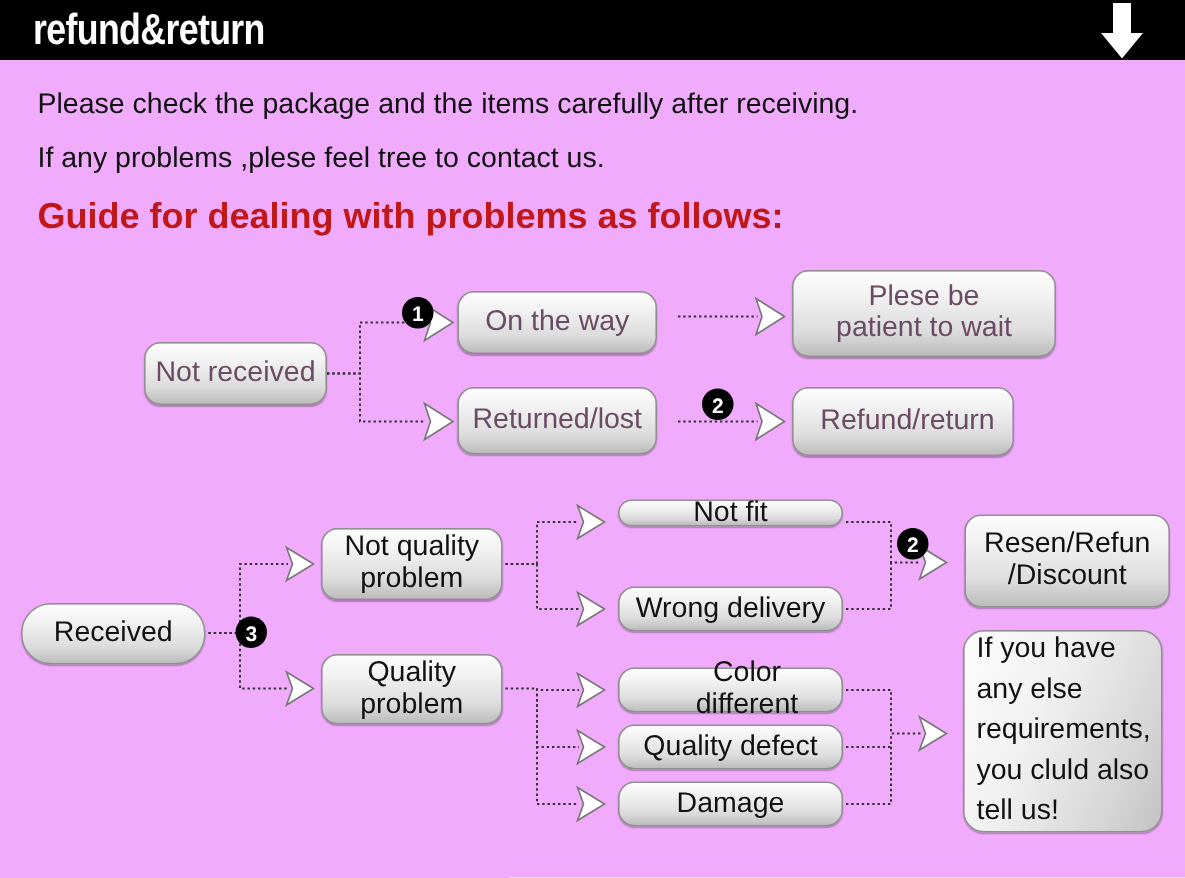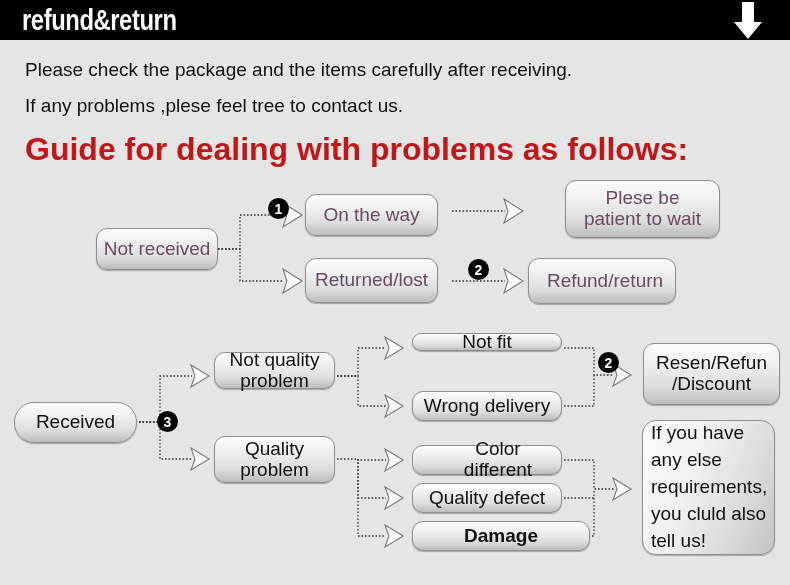--- a/index.html
+++ b/index.html
@@ -7,21 +7,21 @@
     padding: 0;
     background: #ffffff;
   }
   body {
     font-family: "Liberation Sans", sans-serif;
   }
   #page {
     position: relative;
     width: 790px;
     height: 585px;
-    background: #e5e5e5;
+    background: #f0abfc;
     overflow: hidden;
   }
 
   
   #header-bar {
     position: absolute;
     left: 0; top: 0;
     width: 790px; height: 40px;
     background: #000000;
   }
@@ -50,21 +50,21 @@
     color: #111111;
     font-size: 19px;
     white-space: nowrap;
   }
   #intro-line-1 { left: 25px; top: 59px; }
   #intro-line-2 { left: 25px; top: 95px; }
   #guide-heading {
     position: absolute;
     left: 25px; top: 131px;
     color: #c01818;
-    font-size: 32px;
+    font-size: 24px;
     font-weight: bold;
     white-space: nowrap;
   }
 
   
   .fbox {
     position: absolute;
     box-sizing: border-box;
     border: 1px solid #8f8f8f;
     border-radius: 11px;
@@ -205,45 +205,45 @@
       <polygon points="613,478 631,489 613,500 617,489"></polygon>
     </g>
   </svg>
 
   <div class="fbox purple" style="left:96px; top:228px; width:122px; height:42px;">Not received</div>
 
   <div class="fbox purple" style="left:305px; top:194px; width:133px; height:42px;">On the way</div>
 
   <div class="fbox purple" style="left:305px; top:258px; width:133px; height:45px;">Returned/lost</div>
 
-  <div class="fbox purple" style="left:528px; top:180px; width:155px; height:58px; white-space:pre-line;margin-left:37px;">Plese be
+  <div class="fbox purple" style="left:528px; top:180px; width:176px; height:58px; white-space:pre-line;">Plese be
 patient to wait</div>
 
   <div class="fbox purple" style="left:528px; top:258px; width:148px; height:46px;padding-left:12px;">Refund/return</div>
 
   <div class="badge" style="left:268px; top:198px;">1</div>
   <div class="badge" style="left:468px; top:259px;">2</div>
 
   <div class="fbox" style="left:14px; top:402px; width:123px; height:41px;border-radius:20px;">Received</div>
 
-  <div class="fbox" style="left:214px; top:352px; width:121px; height:37px; white-space:pre-line;">Not quality
+  <div class="fbox" style="left:214px; top:352px; width:121px; height:48px; white-space:pre-line;">Not quality
 problem</div>
 
   <div class="fbox" style="left:214px; top:436px; width:121px; height:47px; white-space:pre-line;">Quality
 problem</div>
 
   <div class="fbox" style="left:412px; top:333px; width:150px; height:18px;">Not fit</div>
 
   <div class="fbox" style="left:412px; top:391px; width:150px; height:30px;">Wrong delivery</div>
 
   <div class="fbox" style="left:412px; top:445px; width:150px; height:30px;padding-left:28px;">Color different</div>
 
   <div class="fbox" style="left:412px; top:483px; width:150px; height:30px;">Quality defect</div>
 
-  <div class="fbox" style="left:412px; top:521px; width:178px; height:30px;font-weight:bold;">Damage</div>
+  <div class="fbox" style="left:412px; top:521px; width:150px; height:30px;">Damage</div>
 
   <div class="fbox" style="left:643px; top:343px; width:137px; height:62px; white-space:pre-line;">Resen/Refun
 /Discount</div>
 
   <div class="fbox note" style="left:642px; top:420px; width:133px; height:135px;">If you have any else requirements, you cluld also tell us!</div>
 
   <div class="badge" style="left:157px; top:411px;">3</div>
   <div class="badge" style="left:598px; top:352px;">2</div>
 
 </div>

